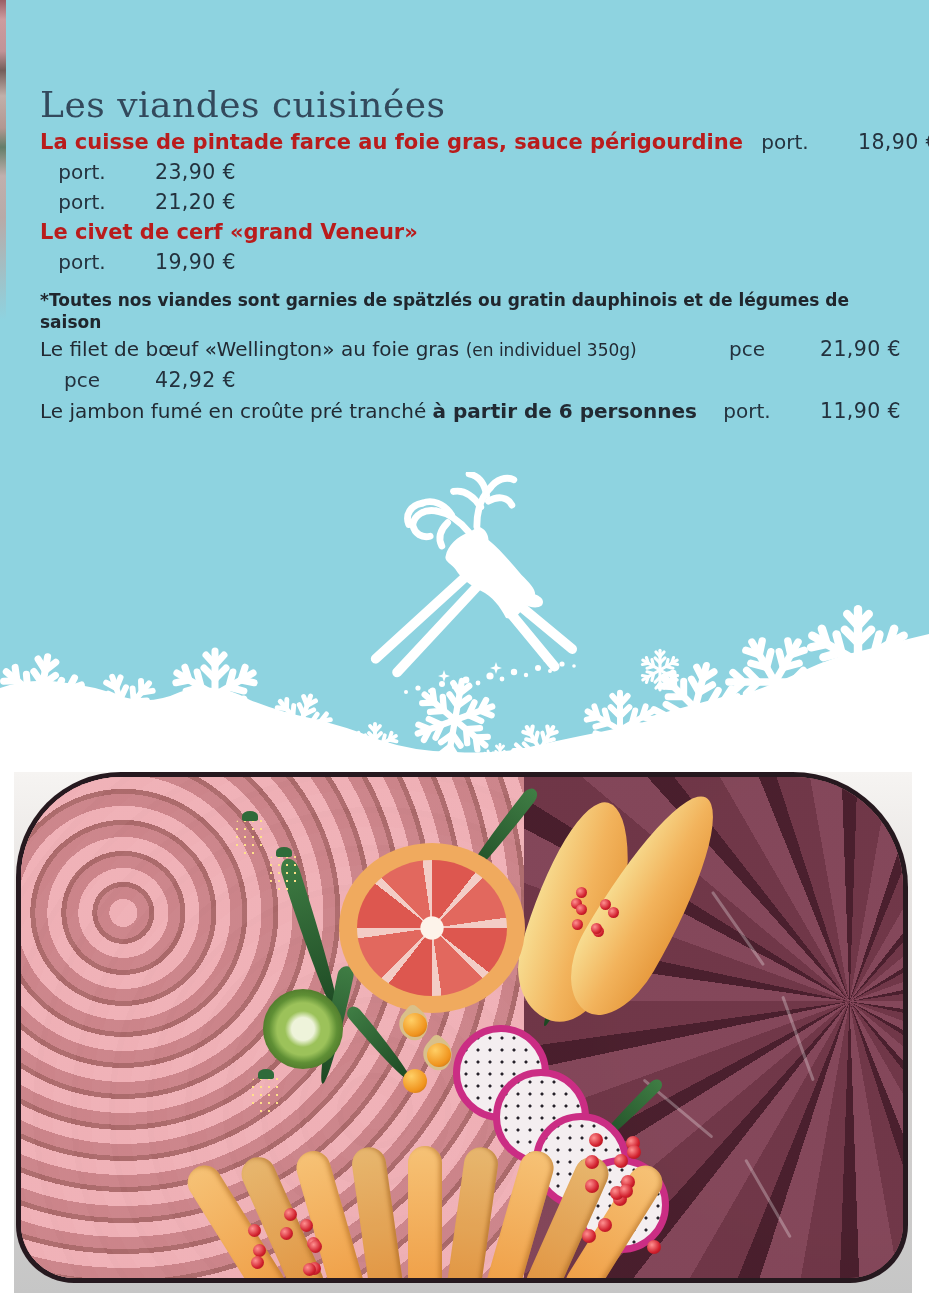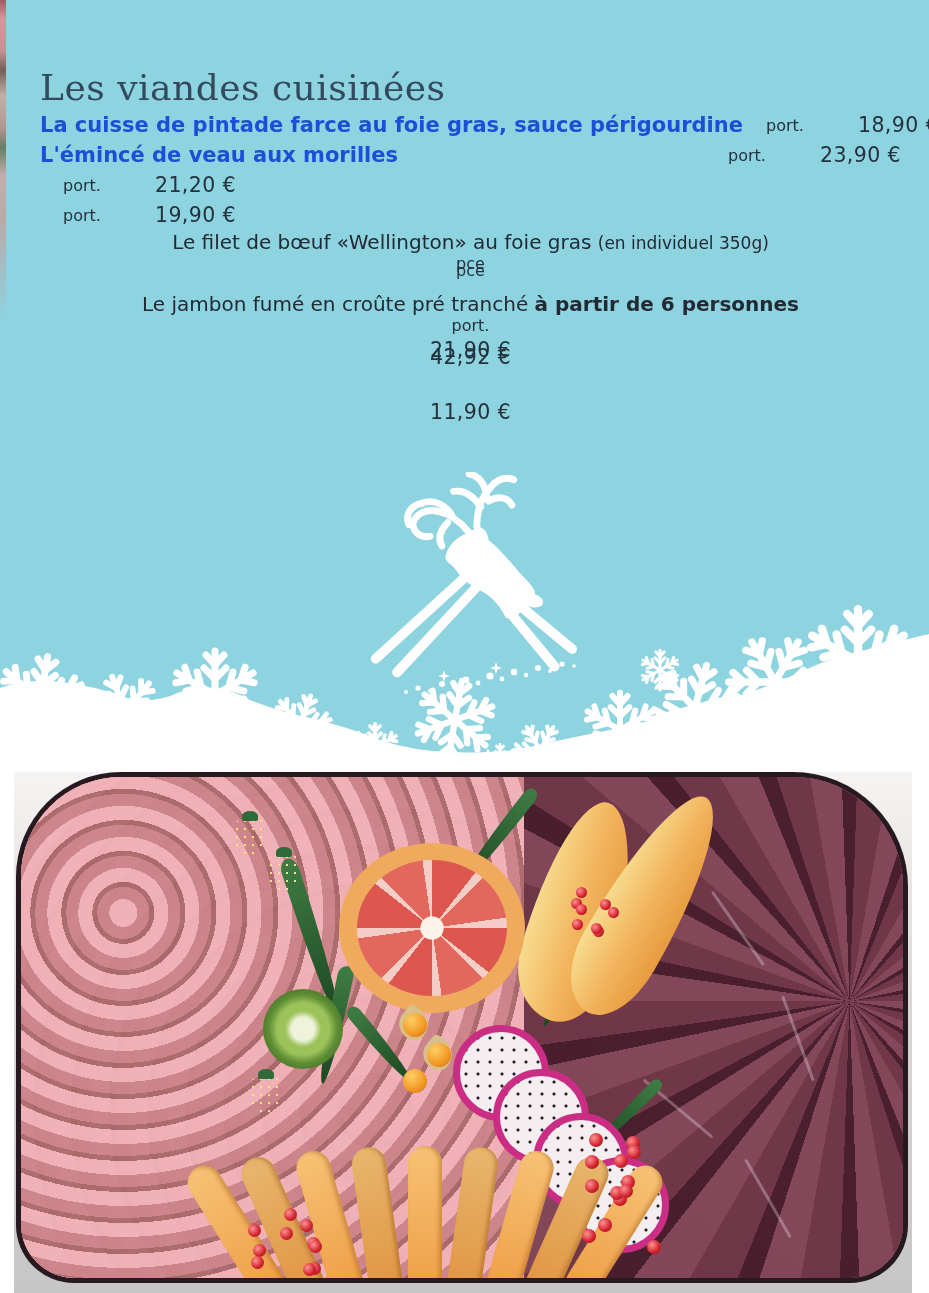--- a/index.html
+++ b/index.html
@@ -6,32 +6,32 @@
   html,body { margin:0; padding:0; }
   body { width:929px; height:1293px; background:#ffffff; font-family:"DejaVu Sans", sans-serif; }
   .page { position:relative; width:929px; height:1293px; overflow:hidden; background:#fff; }
 
   .blue-bg { position:absolute; left:0; top:0; width:929px; height:772px; background:#8ed3e0; }
 
   .edge-strip { position:absolute; left:0; top:0; width:6px; height:320px;
     background:linear-gradient(180deg,#9c4a50 0%,#d89193 6%,#c9888a 16%,#6f4a44 22%,#caa9a0 30%,#b88d84 40%,#5d6e54 46%,#c9a9a4 55%,#bfa39e 68%,rgba(142,211,224,0) 100%);
     opacity:.85; }
 
-  .content { position:absolute; left:40px; top:0; width:861px; z-index:3; }
+  .content { position:absolute; left:40px; top:17px; width:861px; z-index:3; }
 
   h1.menu-title { margin:0; padding-top:66px; height:110px; font-family:"DejaVu Serif", serif;
     font-weight:400; font-size:36px; line-height:44px; letter-spacing:.5px; color:#33495c; }
   h2.menu-title { margin:40px 0 0 0; height:44px; font-family:"DejaVu Serif", serif;
     font-weight:700; font-size:34px; line-height:44px; letter-spacing:.3px; color:#2e4254; }
 
   .menu-row { display:flex; align-items:center; height:30px; }
-  .rows-reg .menu-row { height:31px;flex-direction:column; }
-  .mi-name { flex:1 1 auto; white-space:nowrap; font-size:21px; color:#1d4ed8; }
+  .rows-reg .menu-row { height:31px; }
+  .mi-name { flex:1 1 auto; white-space:nowrap; font-size:21px; color:#b91c1c; }
   .rows-reg .mi-name { font-size:20px; color:#222a33; }
-  .mi-unit { flex:0 0 84px; text-align:center; font-size:16px; color:#24323e; }
+  .mi-unit { flex:0 0 84px; text-align:center; font-size:20px; color:#24323e; }
   .mi-price { flex:0 0 112px; text-align:right; font-size:20.5px; color:#24323e; letter-spacing:.4px; }
   .p-b { font-weight:700; }
   .p-n { font-weight:400; }
   .p-sm { font-weight:400; font-size:17px; }
 
   .note { font-size:17px; line-height:22px; color:#20262d; }
   .note-bold { font-weight:700; margin-top:12px; }
 
   svg.deco { position:absolute; display:block; }
   .reindeer { left:354px; top:472px; width:234px; height:214px; z-index:1; }
@@ -180,33 +180,38 @@
 
   <div class="content">
     <h1 class="menu-title">Les viandes cuisinées</h1>
     <div class="rows rows-bold">
         <div class="menu-row">
           <span class="mi-name"><span class="p-b">La cuisse de pintade farce au foie gras, sauce périgourdine</span></span>
           <span class="mi-unit">port.</span>
           <span class="mi-price">18,90 €</span>
         </div>
         <div class="menu-row">
-          <span class="mi-name"><span class="p-b">L'émincé de veau aux morilles</span></span>
           <span class="mi-unit">port.</span>
           <span class="mi-price">23,90 €</span>
         </div>
         <div class="menu-row">
           <span class="mi-unit">port.</span>
           <span class="mi-price">21,20 €</span>
         </div>
         <div class="menu-row">
+          <span class="mi-name"><span class="p-b">Le civet de cerf «grand Veneur»</span></span>
+          <span class="mi-unit"></span>
+          <span class="mi-price"></span>
+        </div>
+        <div class="menu-row">
           <span class="mi-unit">port.</span>
           <span class="mi-price">19,90 €</span>
         </div>
       </div>
+    <div class="note note-bold">*Toutes nos viandes sont garnies de spätzlés ou gratin dauphinois et de légumes de saison</div>
     <div class="rows rows-reg">
         <div class="menu-row">
           <span class="mi-name"><span class="p-n">Le filet de bœuf «Wellington» au foie gras </span><span class="p-sm">(en individuel 350g)</span></span>
           <span class="mi-unit">pce</span>
           <span class="mi-price">21,90 €</span>
         </div>
         <div class="menu-row">
           <span class="mi-unit">pce</span>
           <span class="mi-price">42,92 €</span>
         </div>

